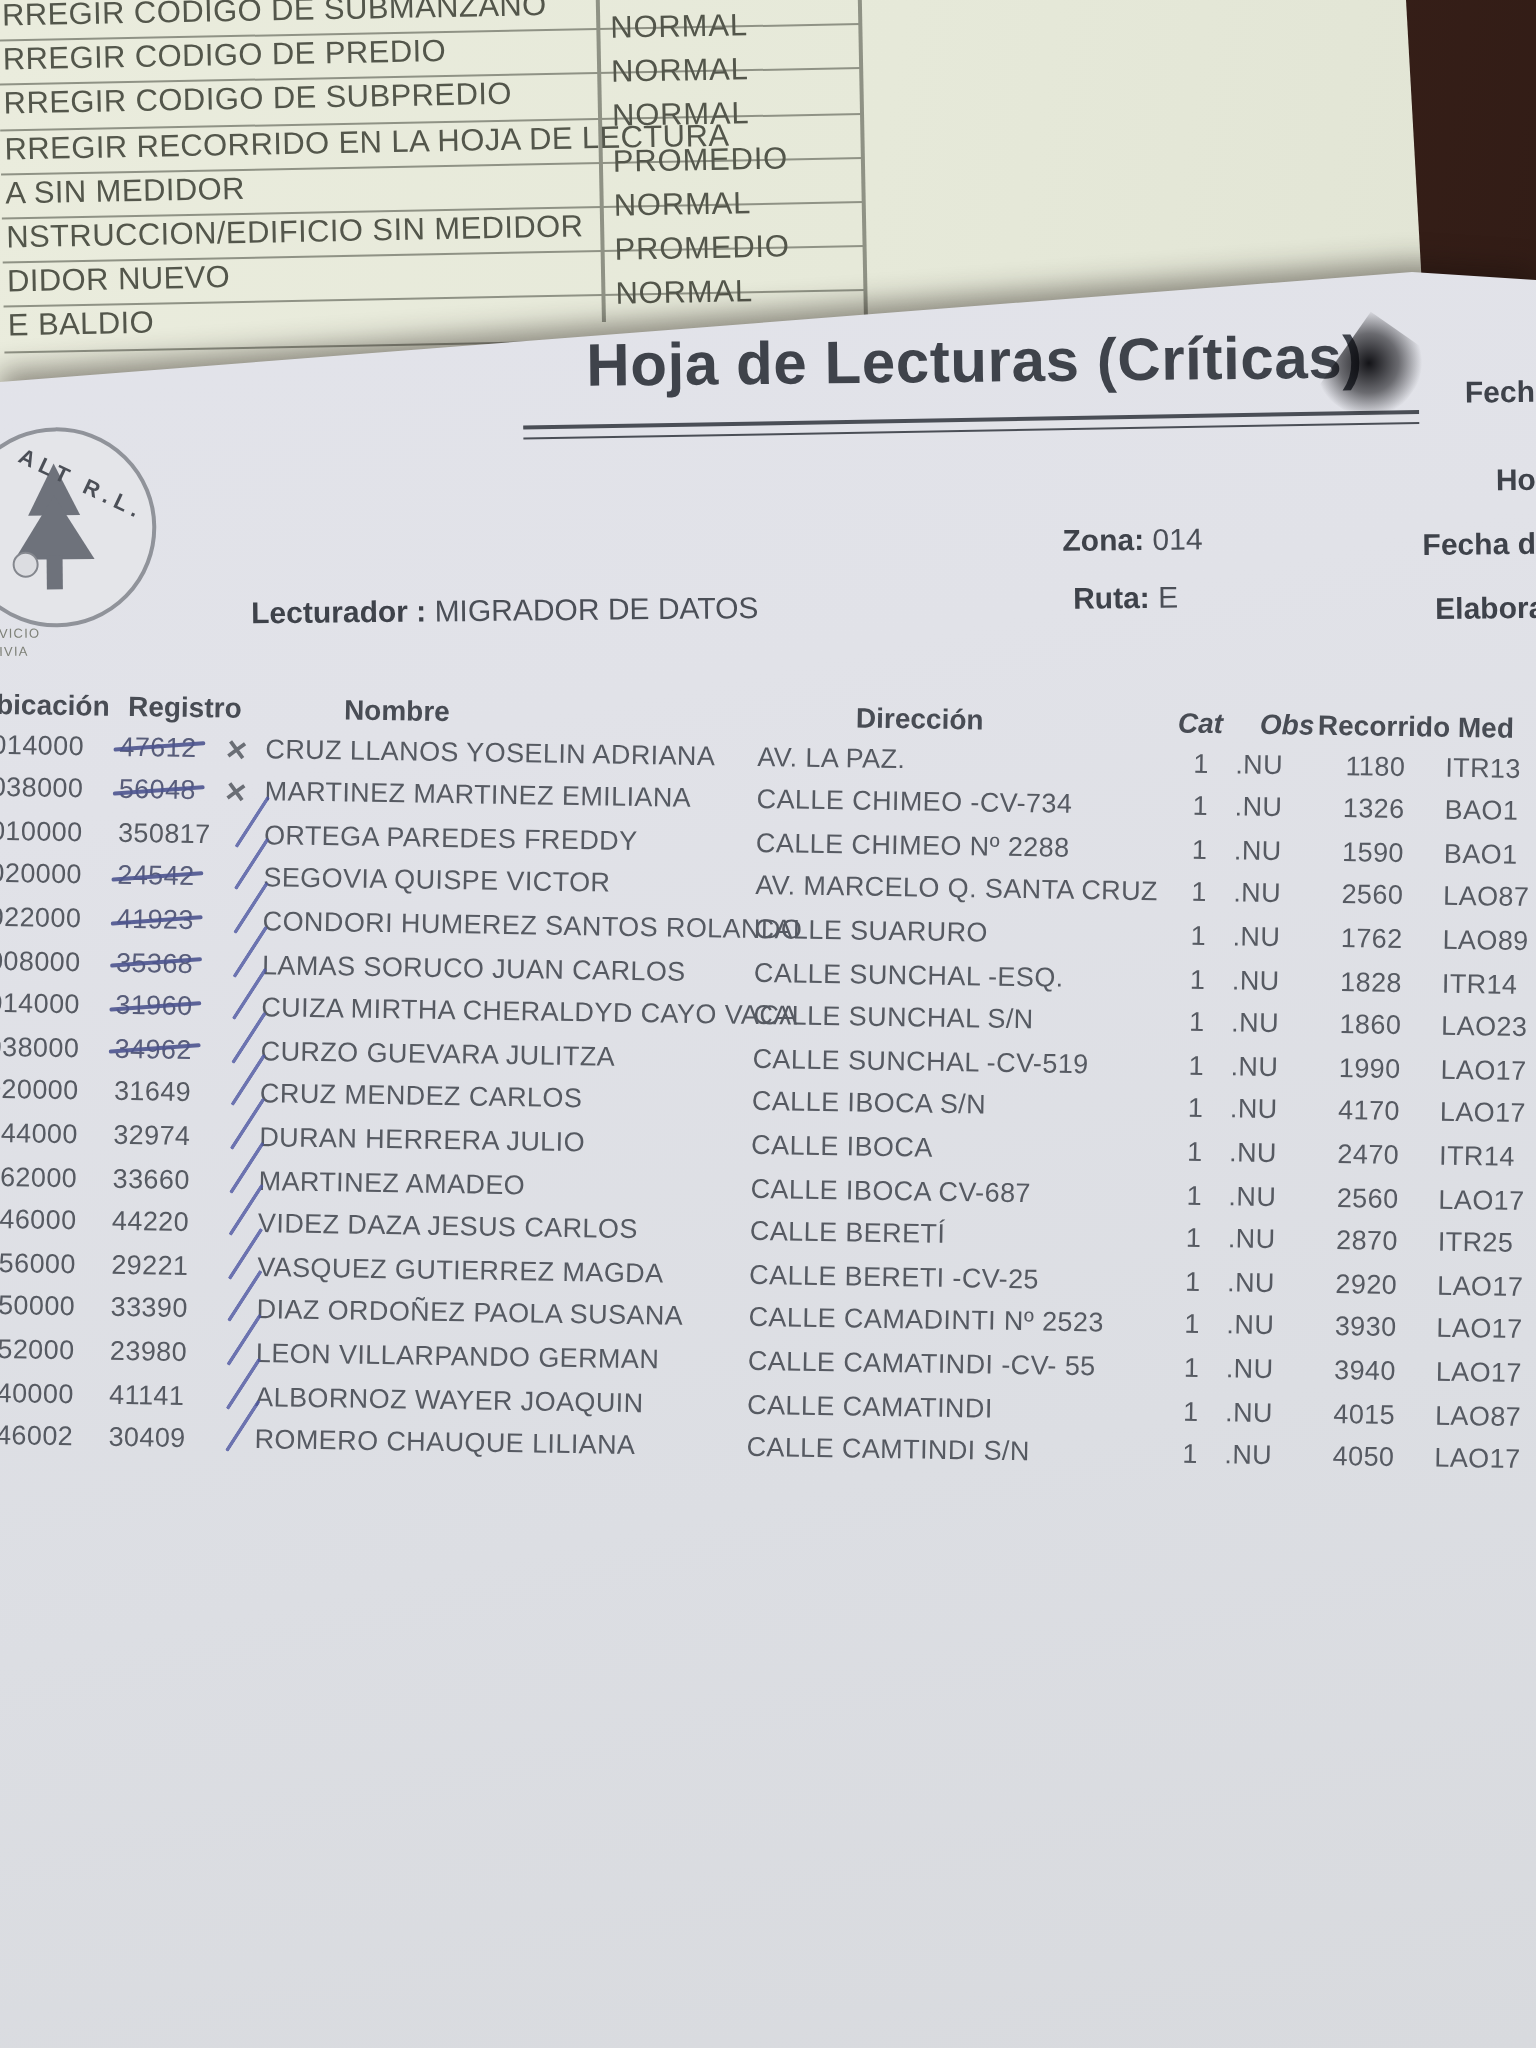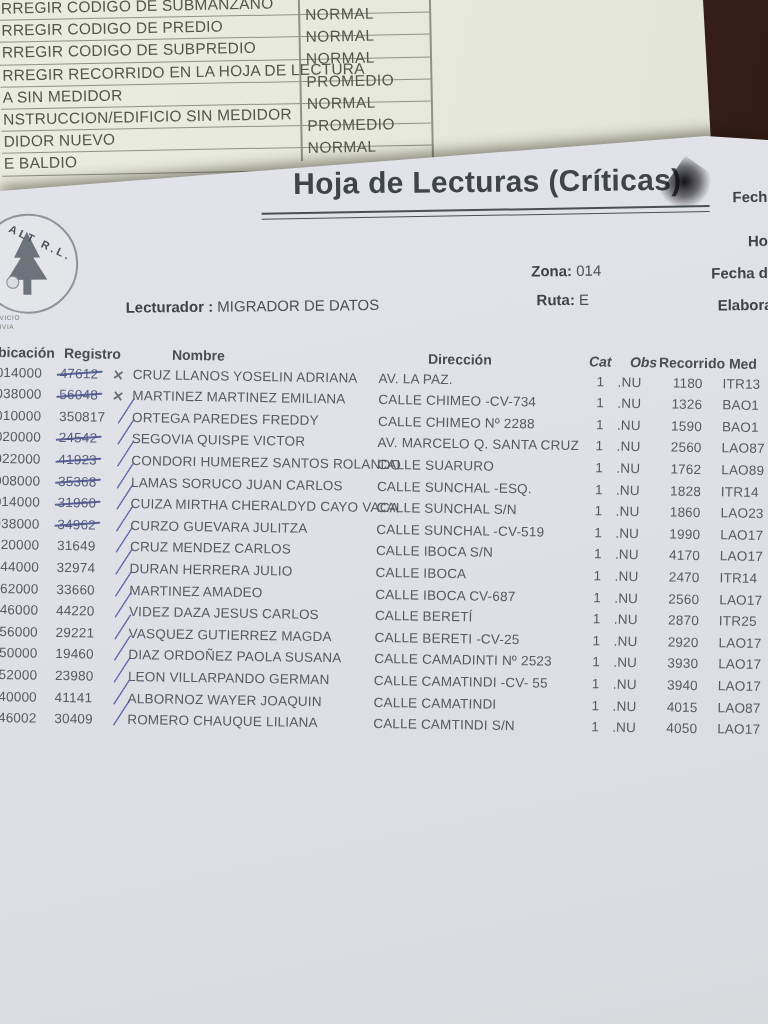--- a/index.html
+++ b/index.html
@@ -323,21 +323,21 @@
             <span class="c-nom">VASQUEZ GUTIERREZ MAGDA</span>
             <span class="c-dir">CALLE BERETI -CV-25</span>
             <span class="c-cat">1</span>
             <span class="c-obs">.NU</span>
             <span class="c-rec">2920</span>
             <span class="c-med">LAO17</span>
             <span class="mark-slash"></span>
           </div>
           <div class="t-row" style="top: 645.3px;">
             <span class="c-ubi">050000</span>
-            <span class="c-reg">19460</span>
+            <span class="c-reg">33390</span>
             <span class="c-nom">DIAZ ORDOÑEZ PAOLA SUSANA</span>
             <span class="c-dir">CALLE CAMADINTI  Nº 2523</span>
             <span class="c-cat">1</span>
             <span class="c-obs">.NU</span>
             <span class="c-rec">3930</span>
             <span class="c-med">LAO17</span>
             <span class="mark-slash"></span>
           </div>
           <div class="t-row" style="top: 666.9px;">
             <span class="c-ubi">052000</span>

